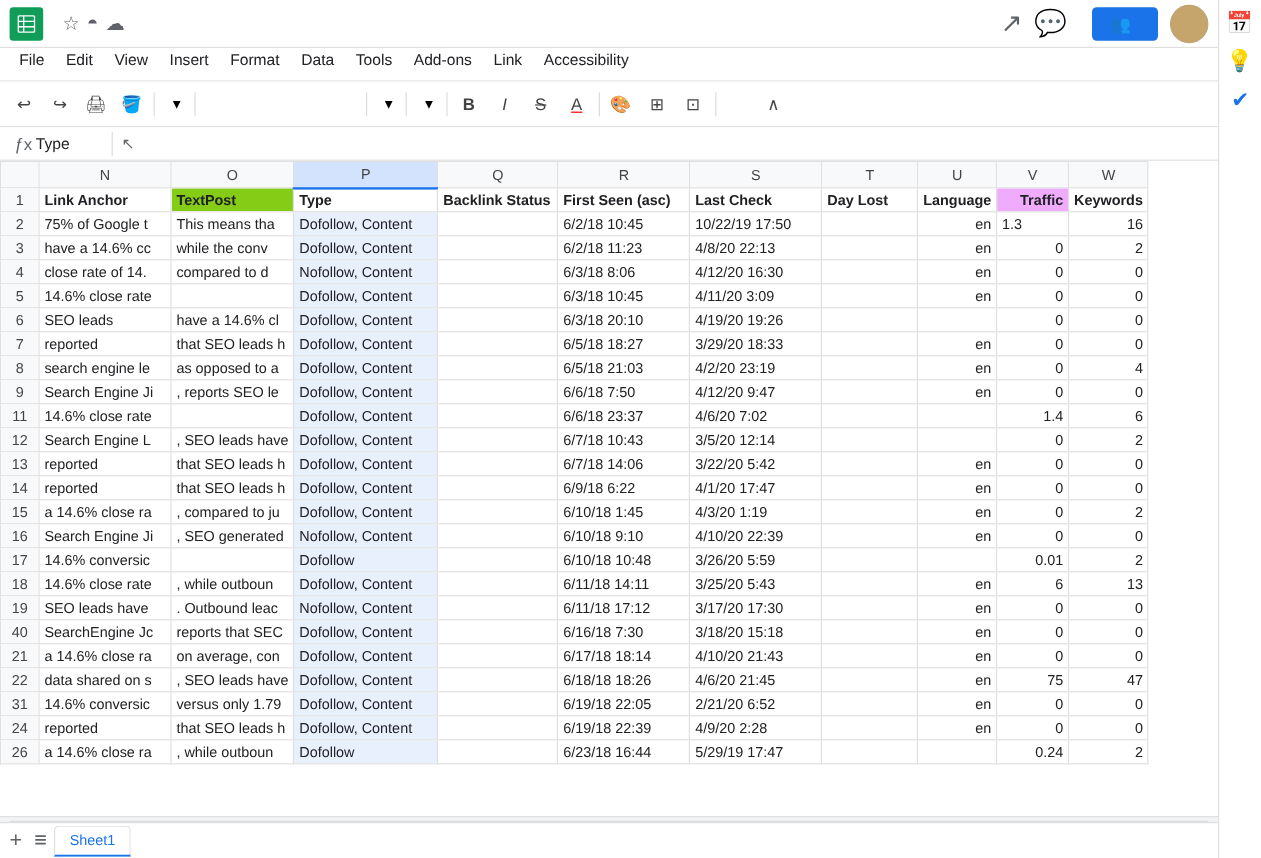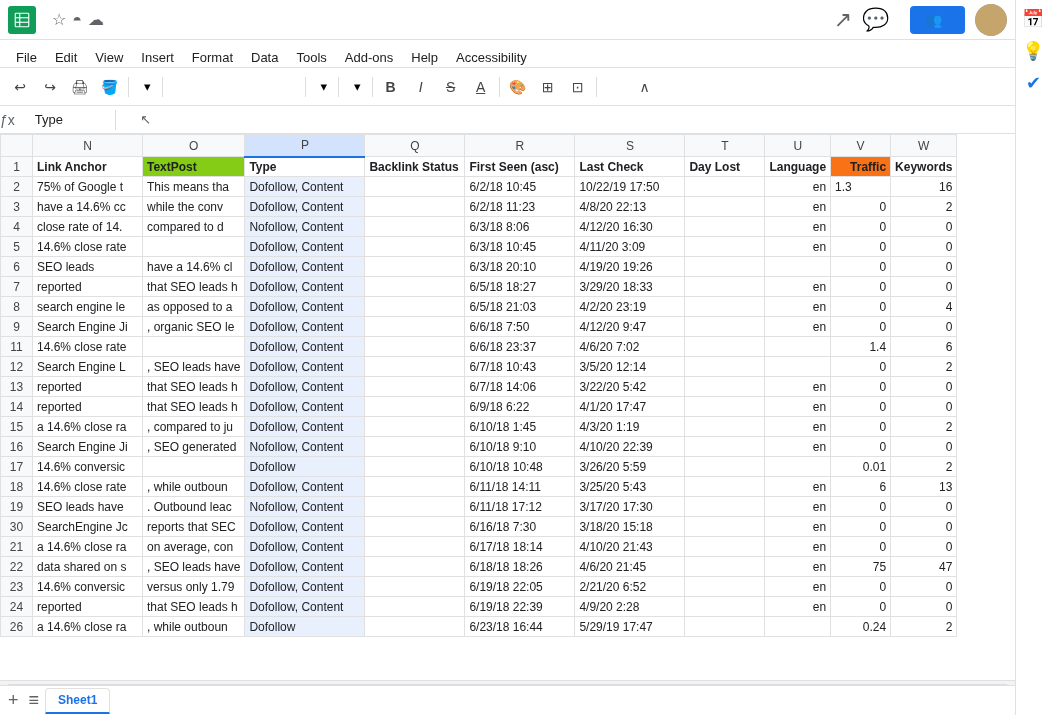--- a/index.html
+++ b/index.html
@@ -26,21 +26,21 @@
     #share-btn {
       background: #1a73e8; color: #fff; border: none; border-radius: 4px;
       padding: 6px 16px; font-size: 14px; cursor: pointer; display: flex; align-items: center; gap: 6px;
     }
     #avatar { width: 32px; height: 32px; border-radius: 50%; background: #a8a8a8; overflow: hidden; }
     #right-sidebar-icons { display: flex; flex-direction: column; gap: 10px; align-items: center; background: #fff; border-left: 1px solid #e0e0e0; padding: 8px 4px; position: absolute; right: 0; top: 0; height: 715px; width: 36px; }
     #right-sidebar-icons span { font-size: 18px; color: #5f6368; cursor: pointer; }
 
     
     #menu-bar {
-      display: flex; align-items: flex-end; height: 28px;
+      display: flex; align-items: flex-start; height: 28px;
       background: #fff; padding: 0 8px; border-bottom: 1px solid #e0e0e0;
       gap: 2px;
     }
     .menu-item { padding: 2px 8px; border-radius: 3px; cursor: pointer; color: #202124; font-size: 13px; }
 
     
     #toolbar {
       display: flex; align-items: center; height: 38px;
       background: #fff; padding: 0 6px; border-bottom: 1px solid #e0e0e0;
       gap: 2px; flex-wrap: nowrap; overflow: hidden;
@@ -55,21 +55,21 @@
       height: 26px; display: flex; align-items: center; padding: 0 6px;
       border: 1px solid transparent; border-radius: 3px; cursor: pointer; gap: 4px;
       font-size: 13px; flex-shrink: 0; background: transparent;
     }
     .tb-bold { font-weight: bold; }
     .tb-italic { font-style: italic; }
 
     
     #formula-bar {
       display: flex; align-items: center; height: 28px;
-      background: #fff; padding: 0 0; border-bottom: 1px solid #e0e0e0; gap: 20px;
+      background: #fff; padding: 0 12px; border-bottom: 1px solid #e0e0e0; gap: 3px;
     }
     #formula-icon { color: #5f6368; font-size: 14px; }
     #cell-ref { width: 60px; border: none; font-size: 13px; color: #202124; outline: none; }
     #formula-divider { width: 1px; height: 20px; background: #dadce0; }
     #formula-content { flex: 1; font-size: 13px; color: #202124; }
     #cursor-icon { width: 20px; height: 20px; display: flex; align-items: center; justify-content: center; color: #5f6368; }
 
     
     #sheet-container {
       display: flex; flex-direction: column; overflow: hidden;
@@ -97,21 +97,21 @@
     td { color: #202124; }
     #scrollbar-row { height: 14px; background: #f1f3f4; border-top: 1px solid #e0e0e0; display: flex; align-items: center; padding: 0 2px; }
     #scrollbar-inner { flex: 1; height: 8px; background: #dadce0; border-radius: 4px; margin: 0 4px; }
     #sheet-tabs {
       height: 30px; background: #fff; border-top: 1px solid #e0e0e0;
       display: flex; align-items: center; padding: 0 4px; gap: 2px; position: absolute; bottom: 0; left: 0; right: 36px;
     }
     .sheet-tab {
       height: 26px; padding: 0 12px; border-radius: 4px 4px 0 0;
       cursor: pointer; font-size: 12px; display: flex; align-items: center;
-      border: 1px solid #e0e0e0; border-bottom: none; background: #fff; color: #202124; font-weight: bold;
+      border: 1px solid #e0e0e0; border-bottom: none; background: #fff; color: #202124;
     }
     .sheet-tab.active { background: #fff; border-bottom: 2px solid #1a73e8; color: #1a73e8; }
   </style>
 </head>
 <body>
 
 <div id="right-sidebar-icons">
   <span style="font-size:18px;color:#1a73e8;">📅</span>
   <span style="font-size:18px;color:#fbbc04;">💡</span>
   <span style="font-size:18px;color:#1a73e8;">✔</span>
@@ -148,21 +148,21 @@
 
 <div id="menu-bar" style="padding-right:44px;">
 <span class="menu-item">File</span>
     <span class="menu-item">Edit</span>
     <span class="menu-item">View</span>
     <span class="menu-item">Insert</span>
     <span class="menu-item">Format</span>
     <span class="menu-item">Data</span>
     <span class="menu-item">Tools</span>
     <span class="menu-item">Add-ons</span>
-    <span class="menu-item">Help</span>
+    <span class="menu-item">Link</span>
     <span class="menu-item">Accessibility</span>
   </div>
 
 <div id="toolbar" style="padding-right:44px;">
   <button class="tb-btn" title="Undo">↩</button>
   <button class="tb-btn" title="Redo">↪</button>
   <button class="tb-btn">🖨</button>
   <button class="tb-btn">🪣</button>
   <div class="tb-sep"></div>
   <div class="tb-dropdown">
@@ -231,21 +231,21 @@
       <tr>
             <td class="row-header">1</td>
             <td style="font-weight: 600; background: rgb(255, 255, 255);">Link Anchor</td>
             <td style="font-weight: 600; background: #84cc16;">TextPost</td>
             <td style="font-weight: 600; background: rgb(255, 255, 255);">Type</td>
             <td style="font-weight: 600; background: rgb(255, 255, 255);">Backlink Status</td>
             <td style="font-weight: 600; background: rgb(255, 255, 255);">First Seen (asc)</td>
             <td style="font-weight: 600; background: rgb(255, 255, 255);">Last Check</td>
             <td style="font-weight: 600; background: rgb(255, 255, 255);">Day Lost</td>
             <td style="font-weight: 600; background: rgb(255, 255, 255); text-align: right;">Language</td>
-            <td style="font-weight: 600; background: #f97316; text-align: right;">Traffic</td>
+            <td style="font-weight: 600; background: #f0abfc; text-align: right;">Traffic</td>
             <td style="font-weight: 600; background: rgb(255, 255, 255); text-align: right;">Keywords</td>
           </tr>
           <tr>
             <td class="row-header">2</td>
             <td>75% of Google t</td>
             <td>This means tha</td>
             <td style="background: rgb(232, 240, 254);">Dofollow, Content</td>
             <td></td>
             <td>6/2/18 10:45</td>
             <td>10/22/19 17:50</td>
@@ -328,21 +328,21 @@
             <td>6/5/18 21:03</td>
             <td>4/2/20 23:19</td>
             <td></td>
             <td style="text-align: right;">en</td>
             <td style="text-align: right;">0</td>
             <td style="text-align: right;">4</td>
           </tr>
           <tr>
             <td class="row-header">9</td>
             <td>Search Engine Ji</td>
-            <td>, organic SEO le</td>
+            <td>, reports SEO le</td>
             <td style="background: rgb(232, 240, 254);">Dofollow, Content</td>
             <td></td>
             <td>6/6/18 7:50</td>
             <td>4/12/20 9:47</td>
             <td></td>
             <td style="text-align: right;">en</td>
             <td style="text-align: right;">0</td>
             <td style="text-align: right;">0</td>
           </tr>
           <tr>
@@ -456,21 +456,21 @@
             <td style="background: rgb(232, 240, 254);">Nofollow, Content</td>
             <td></td>
             <td>6/11/18 17:12</td>
             <td>3/17/20 17:30</td>
             <td></td>
             <td style="text-align: right;">en</td>
             <td style="text-align: right;">0</td>
             <td style="text-align: right;">0</td>
           </tr>
           <tr>
-            <td class="row-header">30</td>
+            <td class="row-header">40</td>
             <td>SearchEngine Jc</td>
             <td> reports that SEC</td>
             <td style="background: rgb(232, 240, 254);">Dofollow, Content</td>
             <td></td>
             <td>6/16/18 7:30</td>
             <td>3/18/20 15:18</td>
             <td></td>
             <td style="text-align: right;">en</td>
             <td style="text-align: right;">0</td>
             <td style="text-align: right;">0</td>
@@ -495,21 +495,21 @@
             <td style="background: rgb(232, 240, 254);">Dofollow, Content</td>
             <td></td>
             <td>6/18/18 18:26</td>
             <td>4/6/20 21:45</td>
             <td></td>
             <td style="text-align: right;">en</td>
             <td style="text-align: right;">75</td>
             <td style="text-align: right;">47</td>
           </tr>
           <tr>
-            <td class="row-header">23</td>
+            <td class="row-header">31</td>
             <td>14.6% conversic</td>
             <td>versus only 1.79</td>
             <td style="background: rgb(232, 240, 254);">Dofollow, Content</td>
             <td></td>
             <td>6/19/18 22:05</td>
             <td>2/21/20 6:52</td>
             <td></td>
             <td style="text-align: right;">en</td>
             <td style="text-align: right;">0</td>
             <td style="text-align: right;">0</td>

